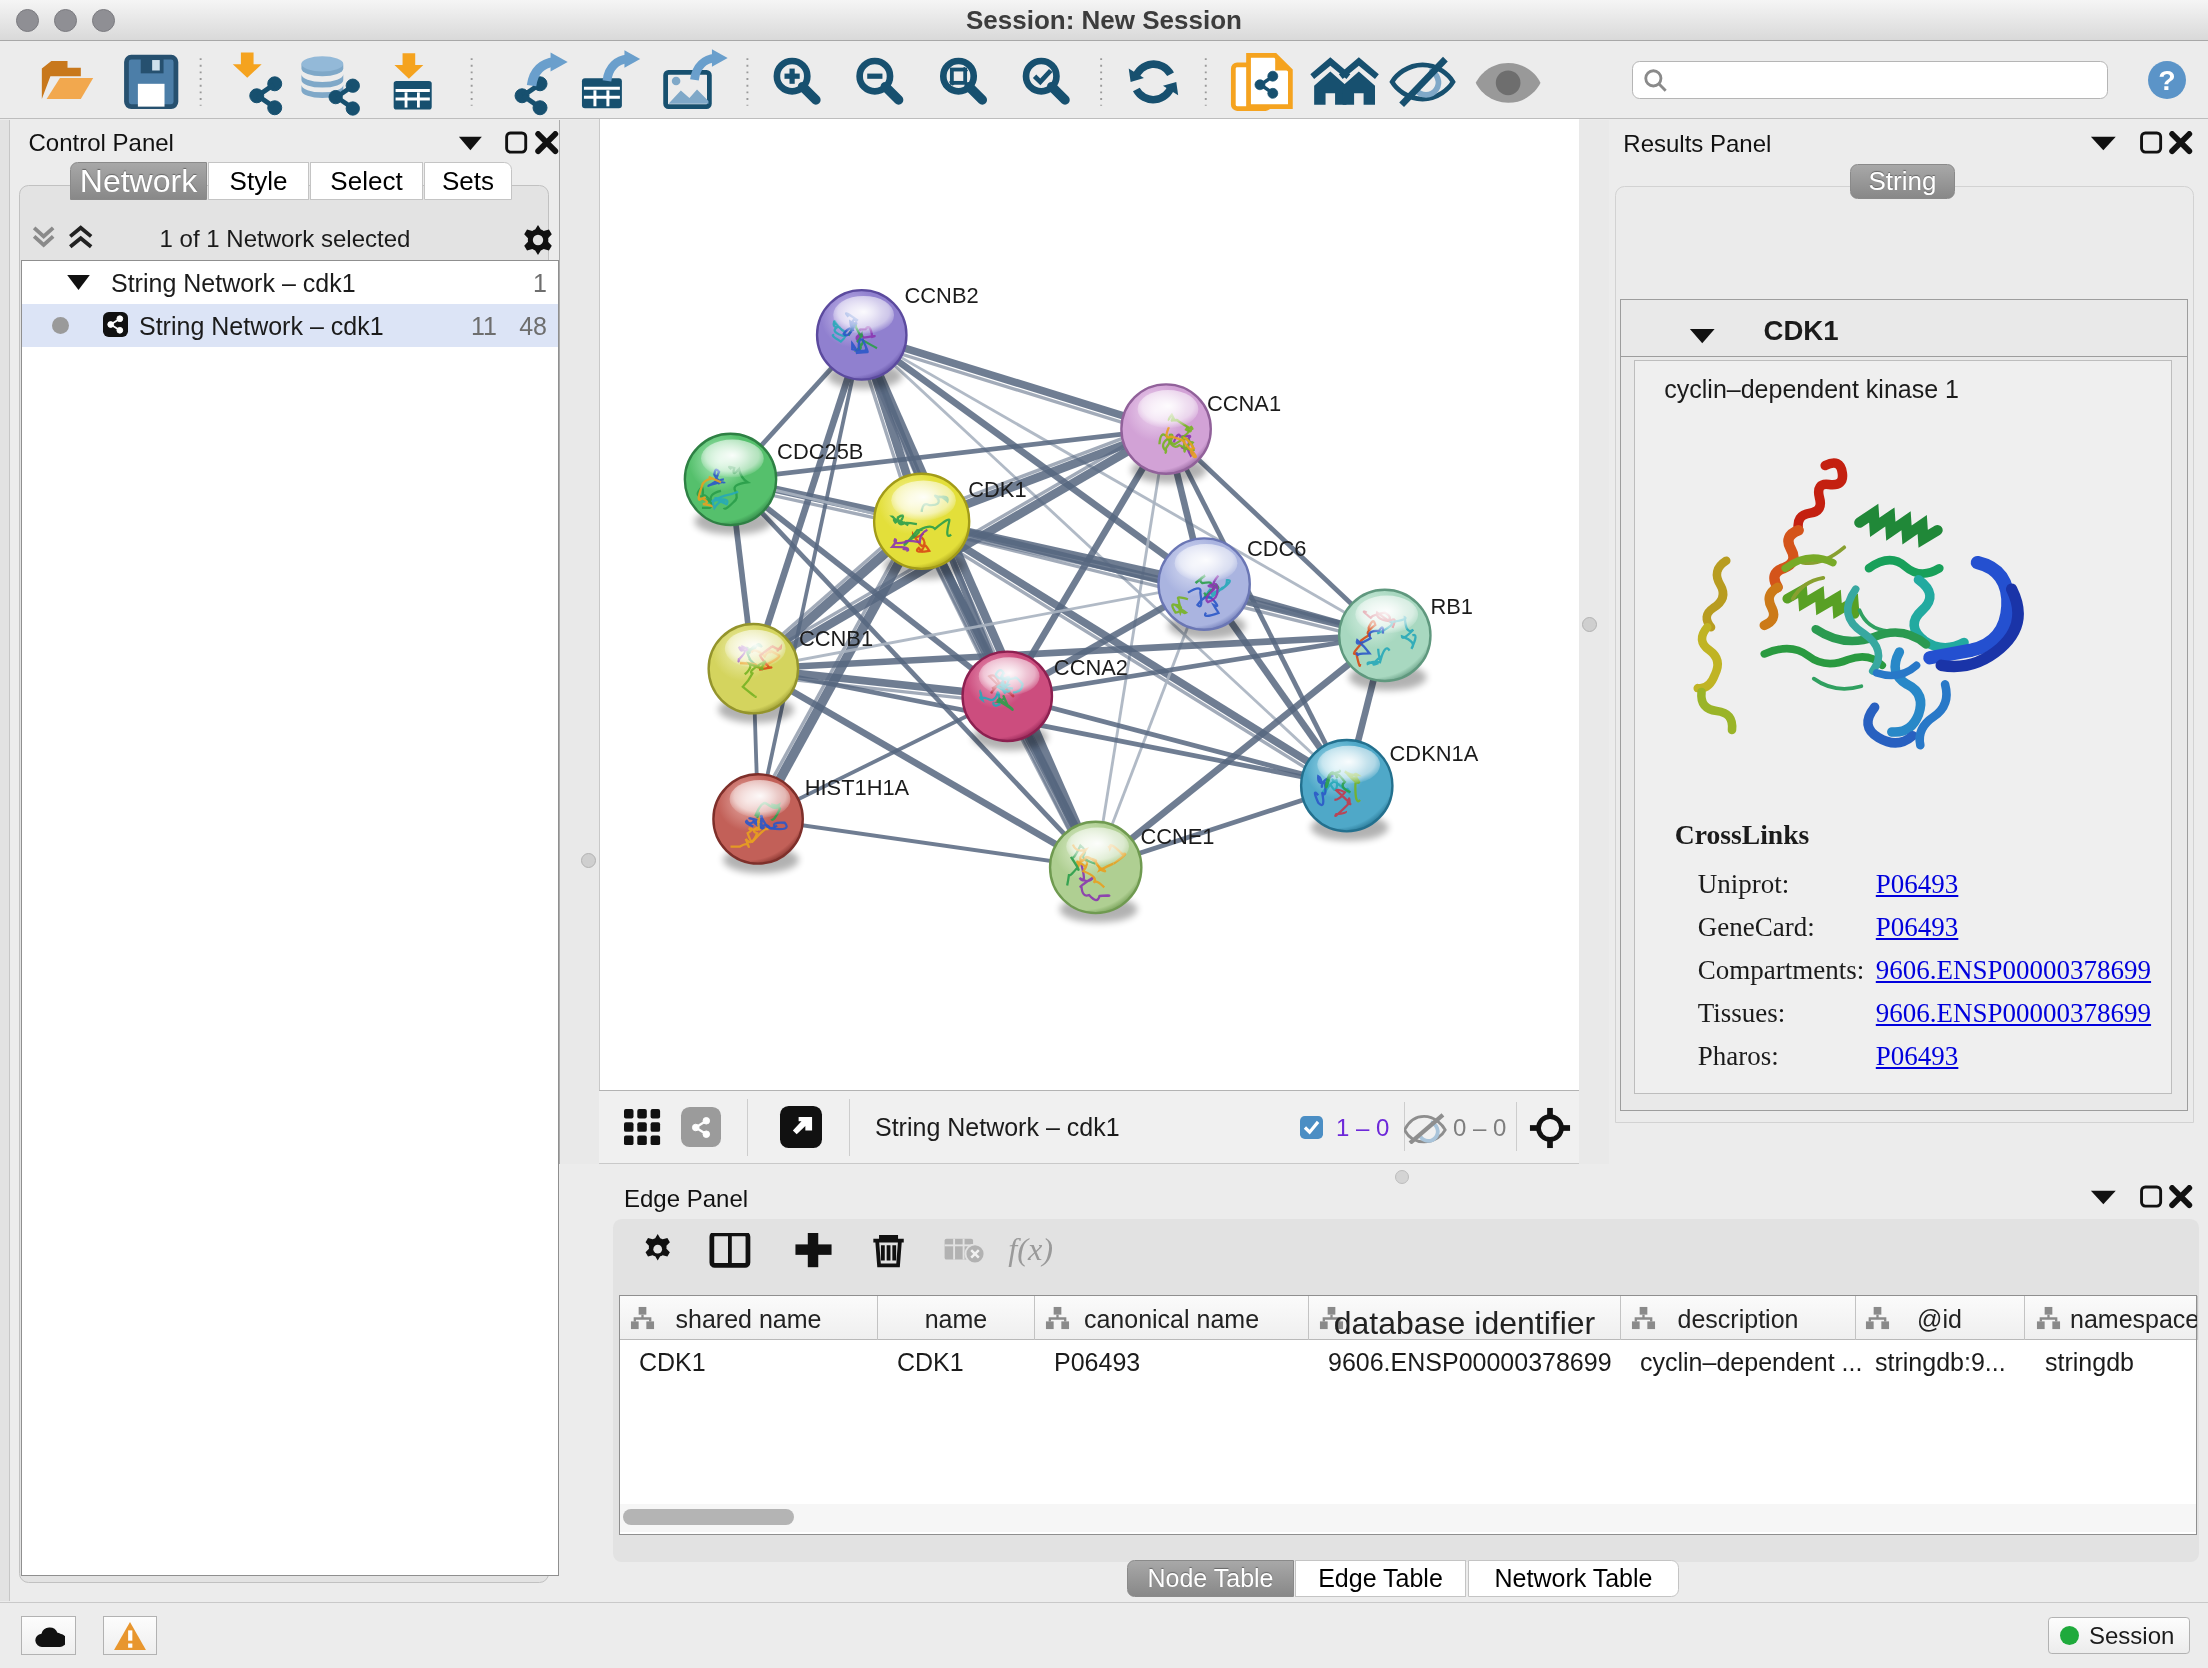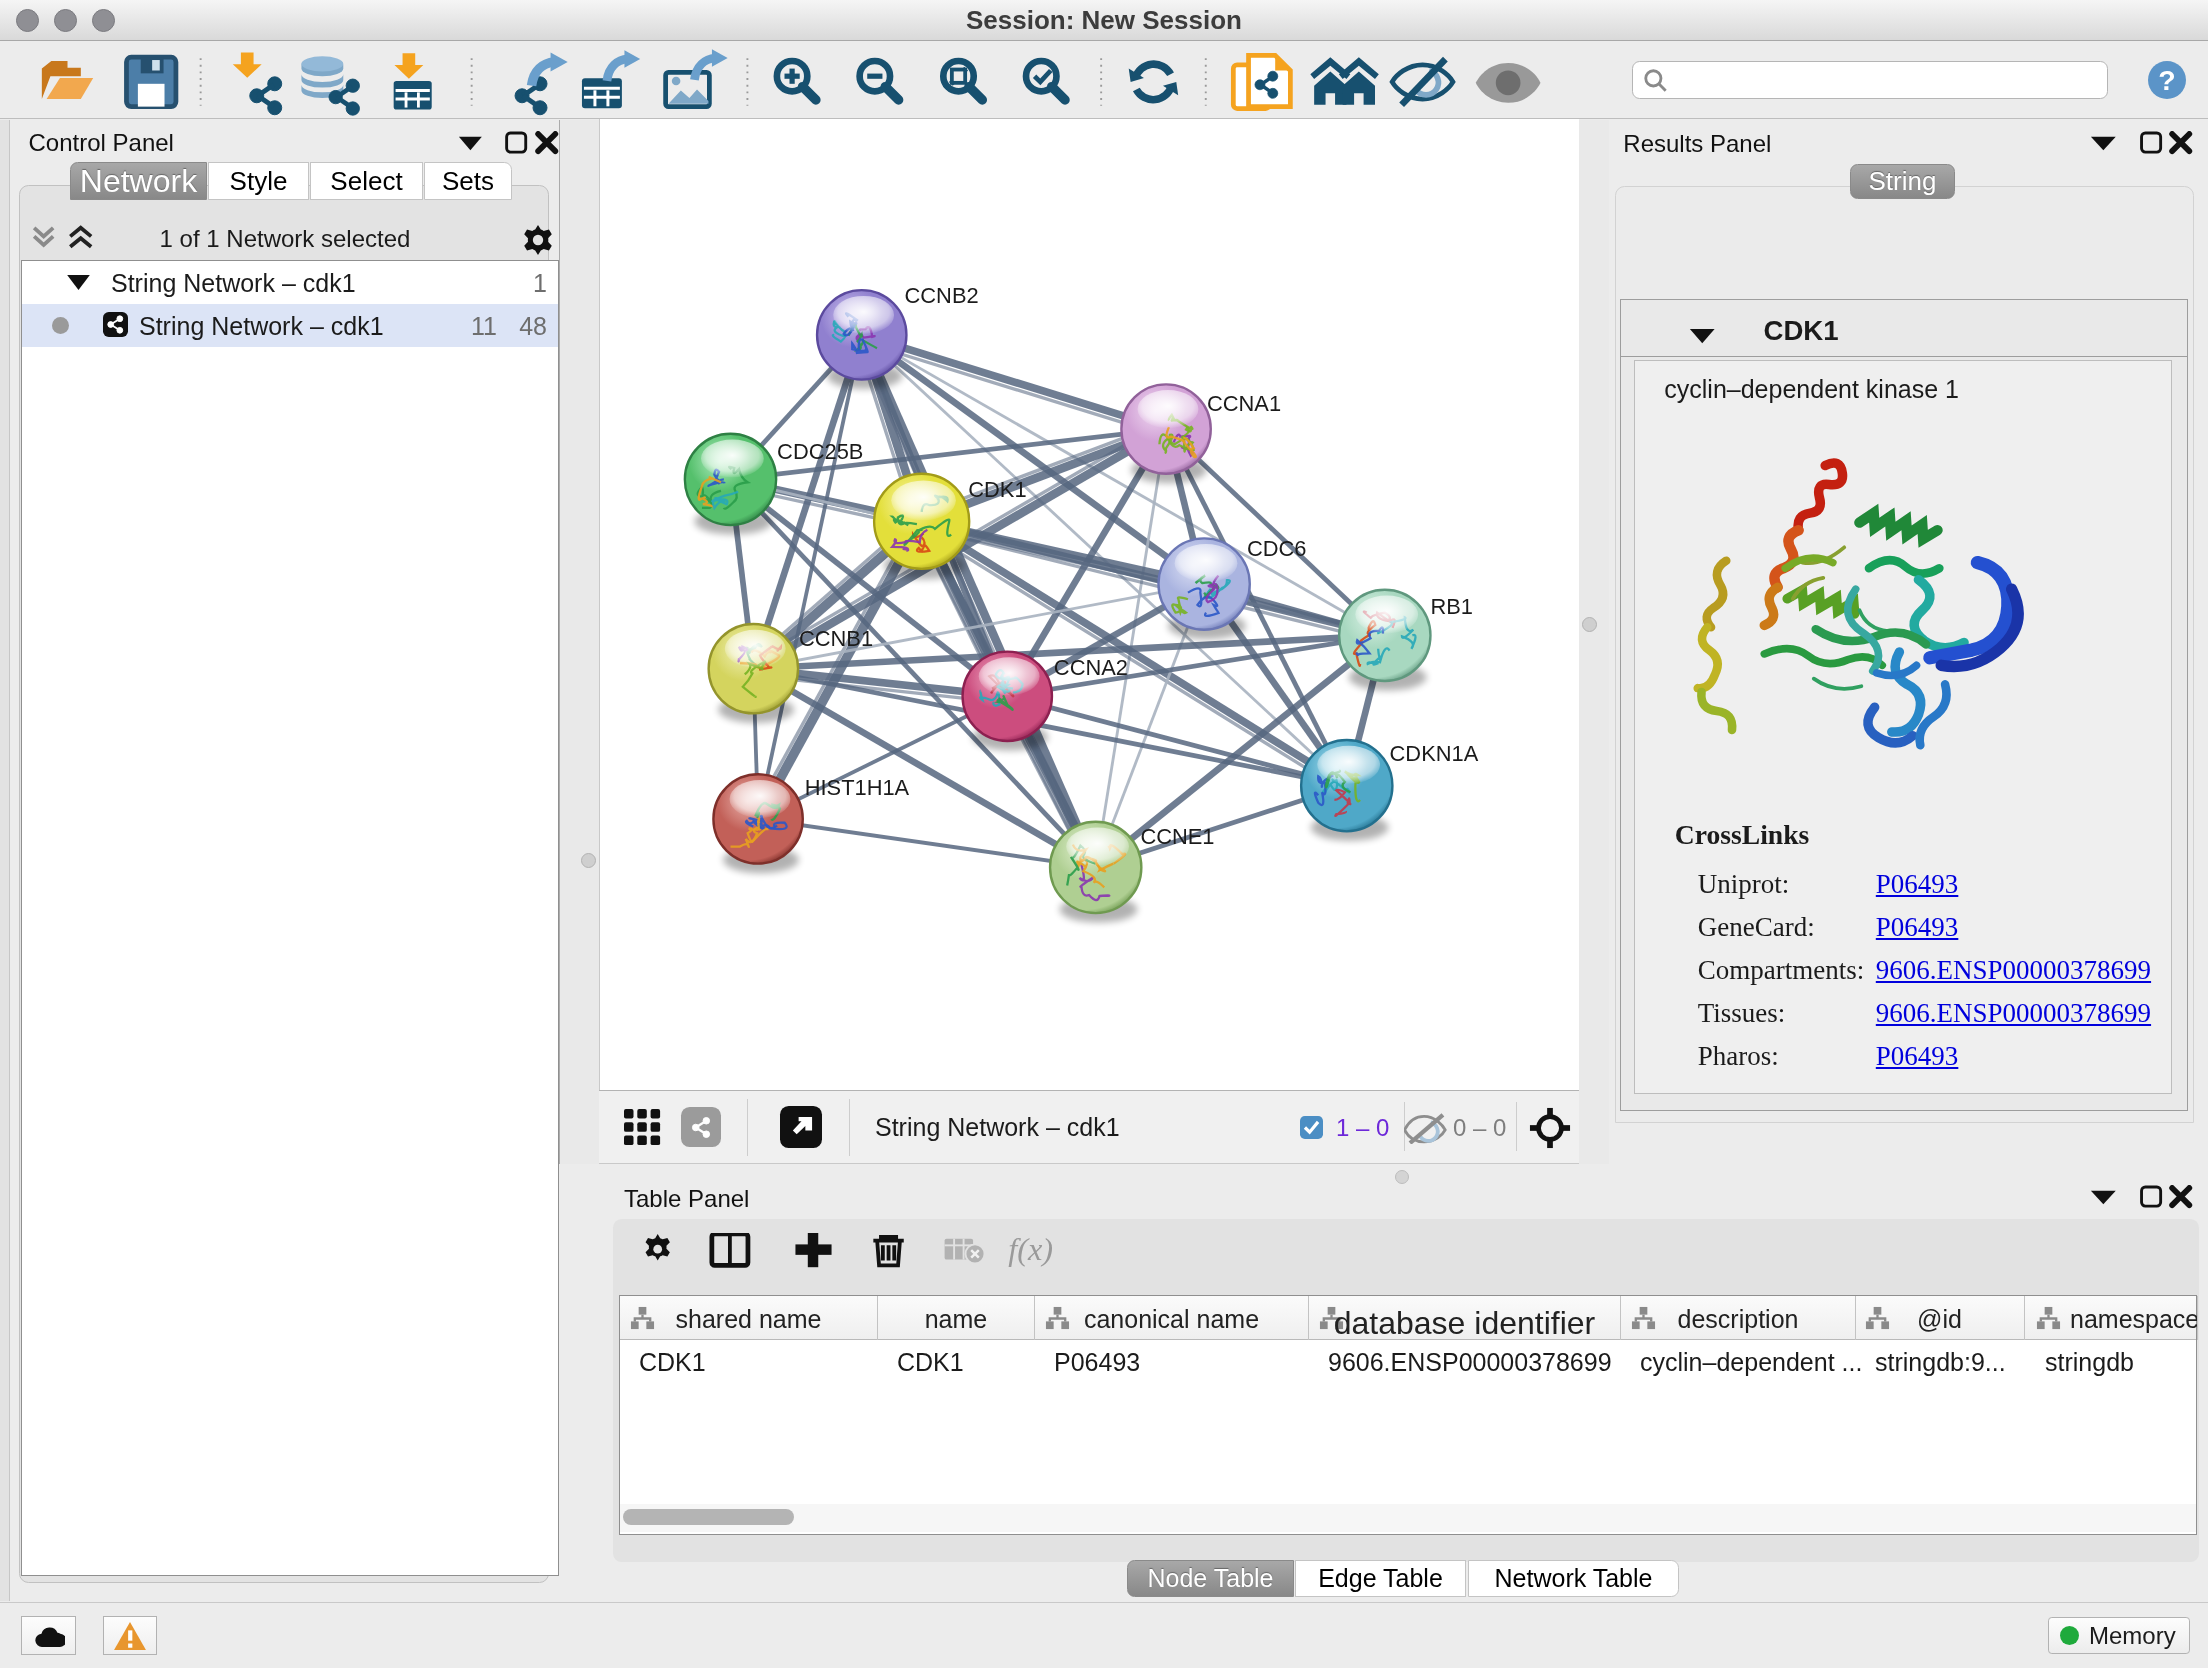--- a/index.html
+++ b/index.html
@@ -638,21 +638,21 @@
     <div class="abs" style="left:241px;top:502px;font-family:'Liberation Serif',serif;font-size:27px;line-height:43px;color:#0000dd;text-decoration:underline">
       <div>P06493</div>
           <div>P06493</div>
           <div>9606.ENSP00000378699</div>
           <div>9606.ENSP00000378699</div>
           <div>P06493</div>
     </div>
   </div>
 </div>
 </div>
-<div class="abs ptitle" style="left:624px;top:1185px">Table Panel</div>
+<div class="abs ptitle" style="left:624px;top:1185px">Edge Panel</div>
 <svg class="abs" style="left:2089px;top:1185px" width="107" height="25" viewBox="0 0 112 26">
 <path d="M2 6 h26 l-13 14 Z" fill="#111"></path>
 <rect x="55" y="2" width="20" height="20" rx="4" fill="none" stroke="#111" stroke-width="3"></rect>
 <path d="M87 3 l18 18 M105 3 l-18 18" stroke="#111" stroke-width="6" stroke-linecap="round"></path>
 </svg>
 <div class="abs" style="left:613px;top:1219px;width:1586px;height:343px;background:#e2e2e2;border-radius:8.6px"></div>
 <svg class="abs" style="left:642px;top:1233px" width="457" height="38" viewBox="0 0 480 40">
 <path fill="#111" d="M16 1 l2.6 4.4 a10 10 0 0 1 2.6 1.2 l5 -1.4 l2.6 4.6 l-3.6 3.7 a10 10 0 0 1 0 3 l3.6 3.7 l-2.6 4.6 l-5 -1.4 a10 10 0 0 1 -2.6 1.2 l-2.6 4.4 l-2.6 -4.4 a10 10 0 0 1 -2.6 -1.2 l-5 1.4 l-2.6 -4.6 l3.6 -3.7 a10 10 0 0 1 0 -3 l-3.6 -3.7 l2.6 -4.6 l5 1.4 a10 10 0 0 1 2.6 -1.2 Z"></path>
     <circle cx="16" cy="17" r="4.6" fill="#e2e2e2"></circle>
 <rect x="73" y="1" width="38" height="33" rx="3" fill="none" stroke="#111" stroke-width="5"></rect>
@@ -781,15 +781,15 @@
     </div>
 <div class="abs" style="left:103px;top:13.3px;width:54px;height:39px;background:linear-gradient(#fdfdfd,#eee);border:1.9px solid #b2b2b2">
 <svg style="position:absolute;left:8.6px;top:3.8px" width="34" height="30" viewBox="0 0 36 32">
         <path d="M18 1 L35 31 H1 Z" fill="#e8962e"></path>
         <rect x="16" y="10" width="4.5" height="11" fill="#fff"></rect>
         <rect x="16" y="24" width="4.5" height="4.5" fill="#fff"></rect>
       </svg>
     </div>
 <div class="abs" style="left:2048px;top:14.3px;width:142px;height:37px;background:linear-gradient(#fdfdfd,#ececec);border:1.9px solid #b2b2b2;border-radius:3.8px">
 <div style="position:absolute;left:11.4px;top:7.6px;width:19px;height:19px;border-radius:50%;background:#1faa3c"></div>
-<div style="position:absolute;left:40px;top:3.8px;font-size:24px">Memory</div>
+<div style="position:absolute;left:40px;top:3.8px;font-size:24px">Session</div>
     </div>
 </div>
 
 </body></html>

